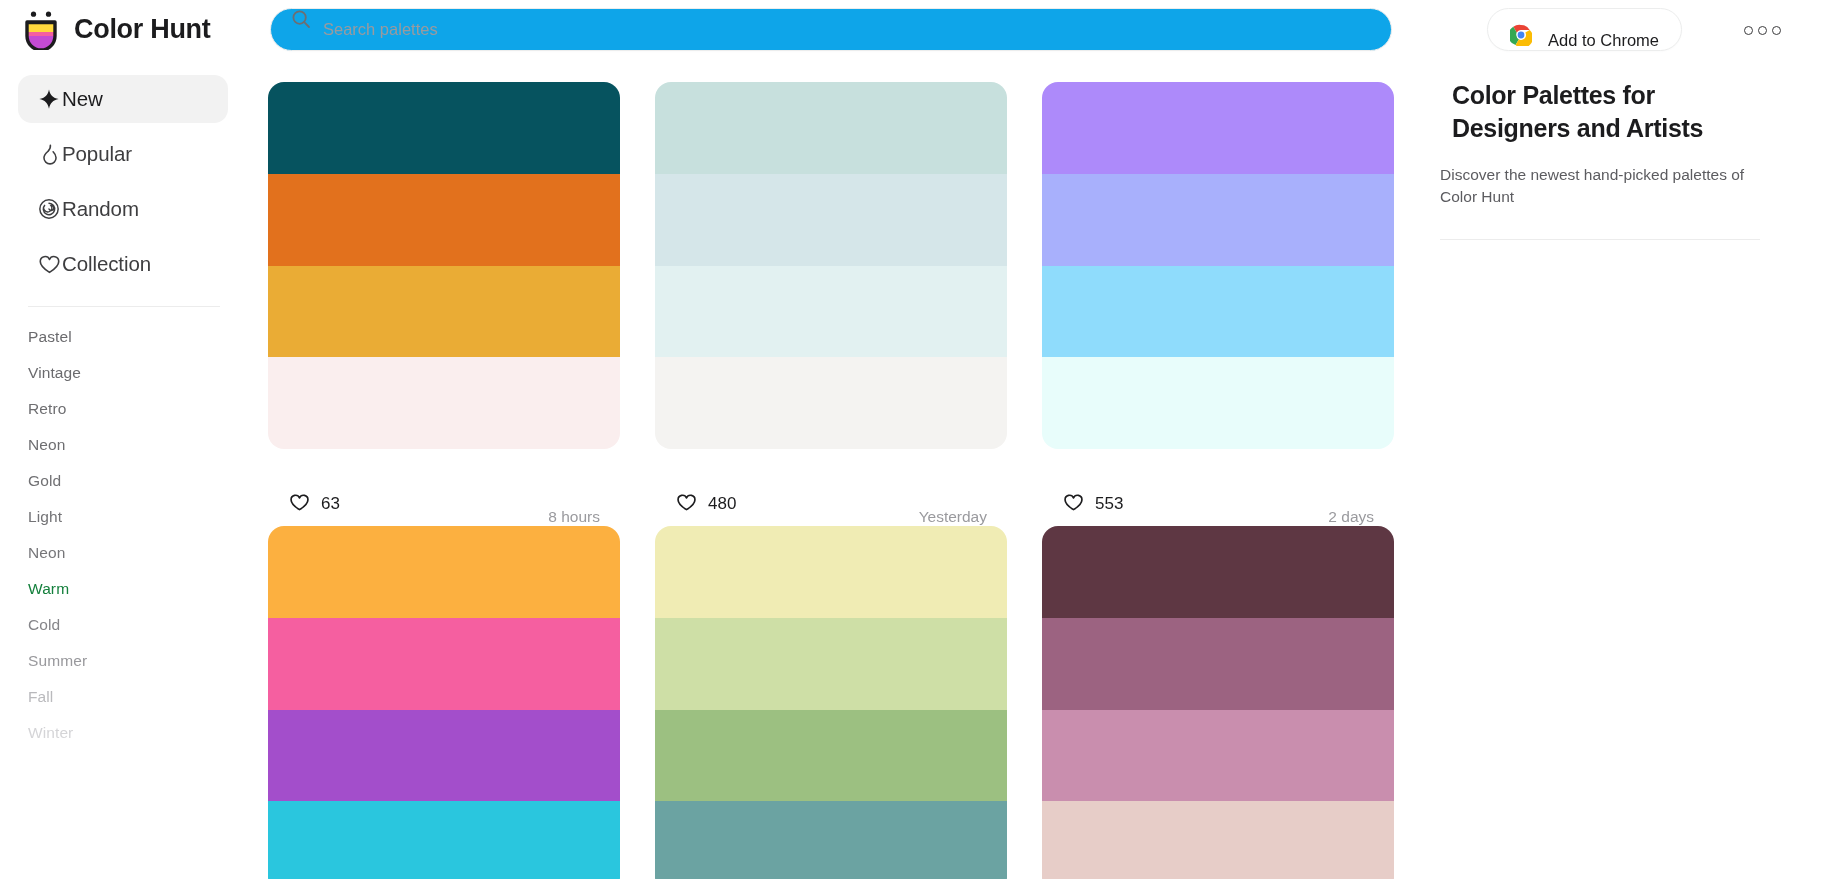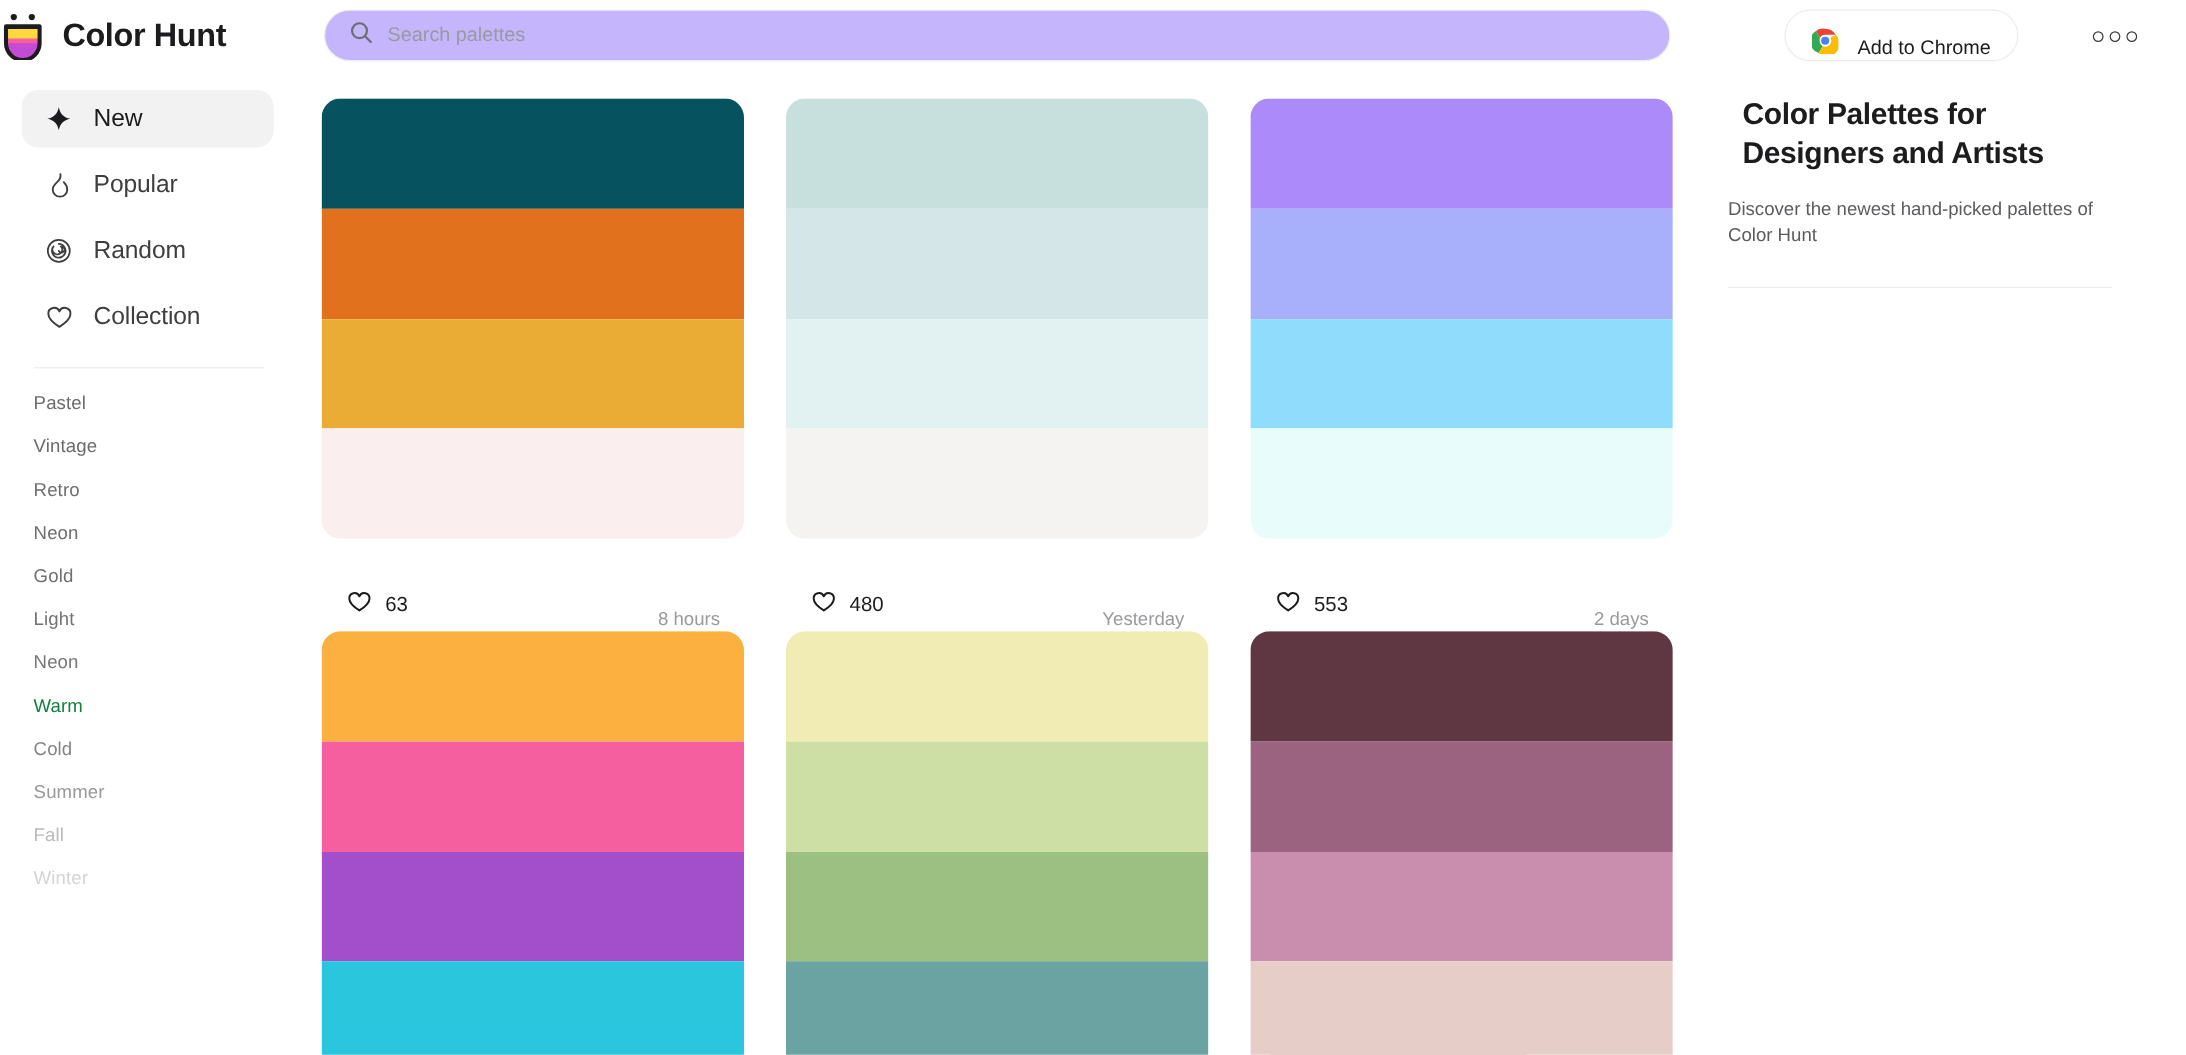--- a/index.html
+++ b/index.html
@@ -15,38 +15,38 @@
   
   .header {
     position: absolute; top: 0; left: 0;
     width: 1822px; height: 59px;
     display: flex; align-items: center;
     background: #fff;
     z-index: 40;
   }
   .brand {
     display: flex; align-items: center; gap: 14px;
-    width: 250px; flex: 0 0 auto;
+    width: 250px; padding-left: 22px; flex: 0 0 auto;
     cursor: pointer;
   }
   .logo-mark { width: 38px; height: 40px; flex: 0 0 auto; }
   .brand-name {
     font-size: 27px; font-weight: 700; color: #1c1c1e;
     letter-spacing: -0.3px; white-space: nowrap;
   }
 
   .search-wrap {
     position: absolute; left: 270px; top: 8px;
     width: 1122px; height: 43px;
   }
   .search-box {
     width: 100%; height: 43px;
     border: 1.5px solid #eceded; border-radius: 22px;
-    background: #c4b5fd;
-    display: flex; align-items: center;
+    background: #0ea5e9;
+    display: flex; align-items: flex-start;
     padding: 0 20px; gap: 12px;
     box-shadow: 0 1px 2px rgba(0,0,0,0.02);
   }
   .search-box input {
     border: none; outline: none; background: transparent;
     font-family: "Liberation Sans", sans-serif;
     font-size: 16.5px; color: #3a3a3c;
     width: 100%; height: 100%;
   }
   .search-box input::placeholder { color: #9a9a9e; }
@@ -74,21 +74,21 @@
   }
 
   
   .sidebar {
     position: absolute; left: 0; top: 59px;
     width: 250px; height: 820px;
     padding-top: 16px;
     overflow: hidden;
   }
   .nav-item {
-    display: flex; align-items: center; gap: 16px;
+    display: flex; align-items: center; 
     margin: 0 22px 7px 18px;
     height: 48px; padding: 0 18px;
     border-radius: 14px; cursor: pointer;
     color: #3e3e40;
   }
   .nav-item.active { background: #f2f2f2; }
   .nav-item .nav-label { font-size: 20.5px; letter-spacing: -0.1px; }
   .nav-item.active .nav-label { color: #1c1c1e; }
   .nav-icon { width: 26px; height: 26px; flex: 0 0 auto;
               display: flex; align-items: center; justify-content: center; }

